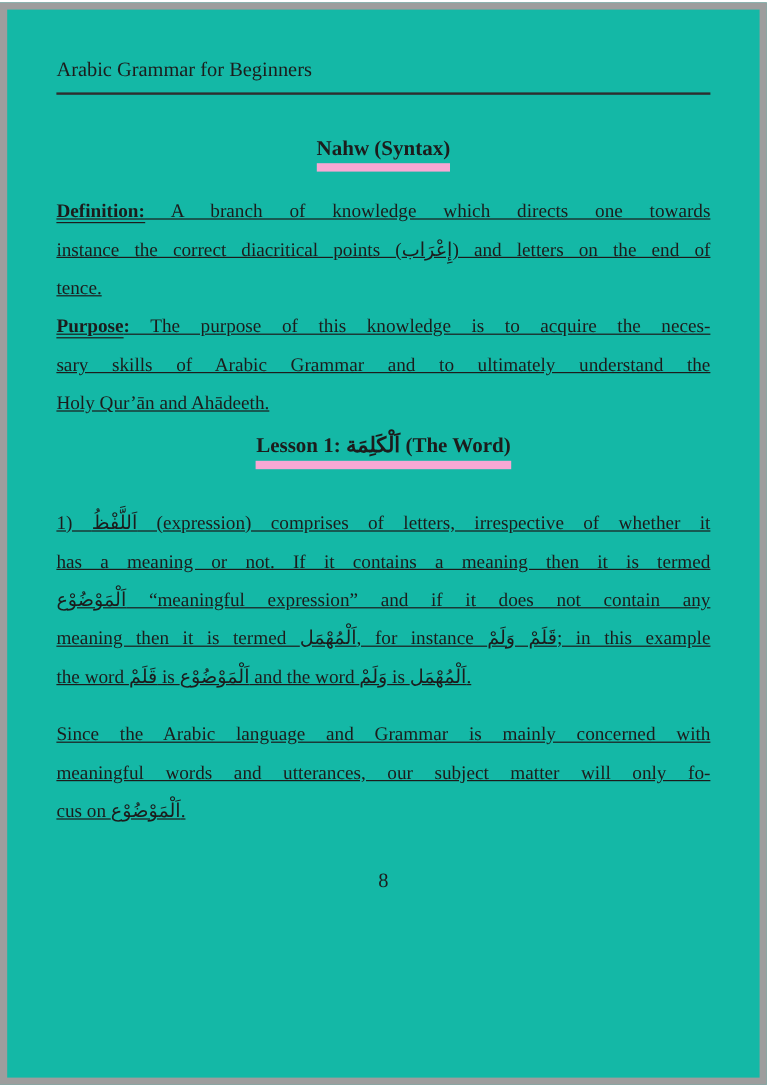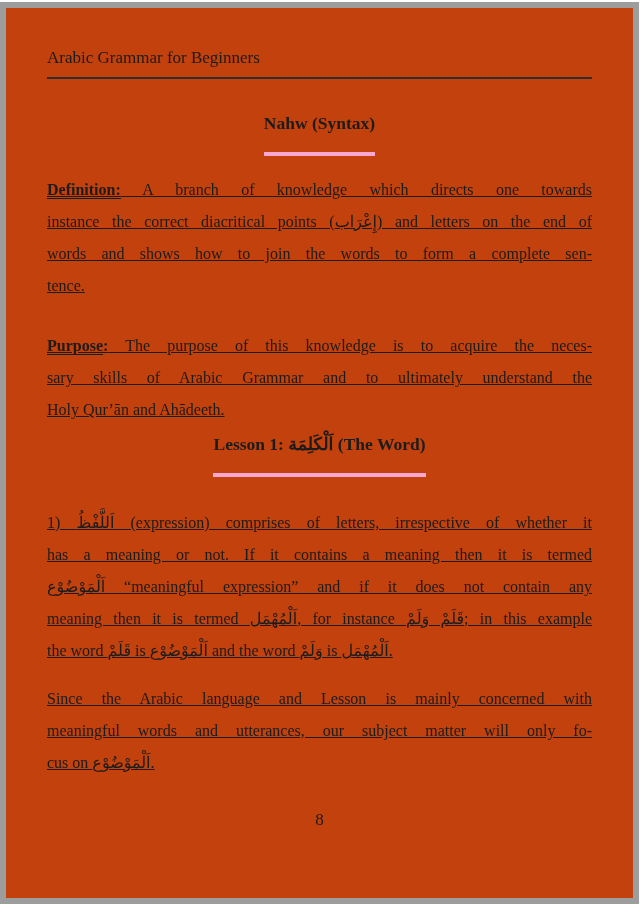--- a/index.html
+++ b/index.html
@@ -4,43 +4,43 @@
 <style>
   html, body { margin:0; padding:0; }
   body {
     width:640px; height:907px; position:relative; overflow:hidden;
     background:#ffffff;
     font-family:"Liberation Serif", "DejaVu Serif", serif;
     color:#1c1c1c;
   }
   .frame {
     position:absolute; left:0; top:2px; right:1px; bottom:3px;
-    border:6px solid #9d9d9d; background:#c2410c;
+    border:6px solid #9d9d9d; background:#14b8a6;
     box-sizing:border-box; overflow:hidden;
   }
   .page { position:absolute; top:0; left:0; right:0; bottom:0; padding:0 41px; }
 
   .header {
     display:flex; justify-content:space-between; align-items:baseline;
     margin-top:40px; padding-bottom:9px; border-bottom:2px solid #2e2e2e;
     font-size:17px; line-height:20px;
   }
 
   .h-center { text-align:center; font-weight:bold; font-size:17.5px; line-height:24px; }
   #h-nahw   { margin-top:32px; }
   #h-lesson { margin-top:6px; }
-  .hu { display:inline-block; border-bottom:4px solid #f9a8d4; padding-bottom:17px; }
+  .hu { display:inline-block; border-bottom:7px solid #f9a8d4; padding-bottom:1px; }
 
   .para { font-size:16px; line-height:32px; }
   .jline { text-align:justify; text-align-last:justify;text-decoration:underline; }
   .jline.last { text-align-last:left; }
 
   #p-def   { margin-top:18px; }
   #p-subj  { margin-top:8px; }
-  #p-purp  { margin-top:28px; }
+  #p-purp  { margin-top:0; }
   #p-lafz  { margin-top:30px; }
   #p-since { margin-top:16px; }
 
   .plabel { font-weight:bold; }
   .ulab { border-bottom:1.5px solid #1c1c1c; }
 
   .pagenum { margin-top:30px; text-align:center; font-size:17px; line-height:22px; }
 </style>
 </head>
 <body>
@@ -53,21 +53,20 @@
     </div>
 
     <div class="h-center" id="h-nahw">
       <span class="hu">Nahw (Syntax)</span>
     </div>
 
     <div class="para" id="p-def">
       <div class="jline"><span class="plabel ulab">Definition:</span><span class="plabel"></span><span> A branch of knowledge which directs one towards</span></div>
       <div>
           <div class="jline">instance the correct diacritical points (إِعْرَاب) and letters on the end of</div>
-          <div class="jline">words and shows how to join the words to form a complete sen-</div>
           <div class="jline last">tence.</div>
         </div>
     </div>
 
 
     <div class="para" id="p-purp">
       <div class="jline"><span class="plabel ulab">Purpose</span><span class="plabel">:</span><span> The purpose of this knowledge is to acquire the neces-</span></div>
       <div>
           <div class="jline">sary skills of Arabic Grammar and to ultimately understand the</div>
           <div class="jline last">Holy Qur’ān and Ahādeeth.</div>
@@ -83,21 +82,21 @@
           <div class="jline">1) اَللَّفْظُ (expression) comprises of letters, irrespective of whether it</div>
           <div class="jline">has a meaning or not. If it contains a meaning then it is termed</div>
           <div class="jline">اَلْمَوْضُوْع “meaningful expression” and if it does not contain any</div>
           <div class="jline">meaning then it is termed اَلْمُهْمَل, for instance قَلَمْ وَلَمْ; in this example</div>
           <div class="jline last">the word قَلَمْ is اَلْمَوْضُوْع and the word وَلَمْ is اَلْمُهْمَل.</div>
         </div>
     </div>
 
     <div class="para" id="p-since">
       <div>
-          <div class="jline">Since the Arabic language and Lesson is mainly concerned with</div>
+          <div class="jline">Since the Arabic language and Grammar is mainly concerned with</div>
           <div class="jline">meaningful words and utterances,  our subject matter will only fo-</div>
           <div class="jline last">cus on اَلْمَوْضُوْع.</div>
         </div>
     </div>
 
     <div class="pagenum">8</div>
 
   </div>
 </div>
 

